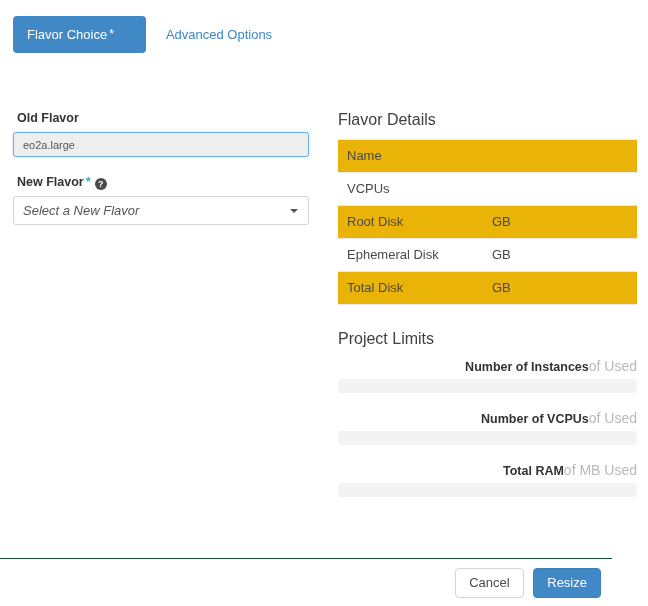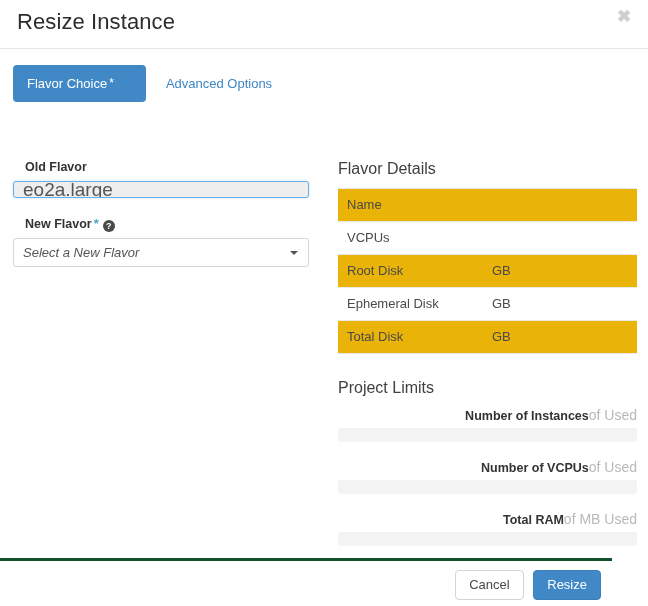--- a/index.html
+++ b/index.html
@@ -104,21 +104,21 @@
   .left-col {
     position: absolute;
     left: 13px;
     top: 110px;
     width: 296px;
   }
   .field-label {
     font-size: 12.5px;
     font-weight: bold;
     color: #333333;
-    margin: 0 0 6px 12px;
+    margin: 0 0 6px 4px;
     line-height: 16px;
   }
   .req-mark {
     color: #4ba6c9;
     font-size: 13px;
     margin-left: 2px;
     vertical-align: top;
   }
   .help-icon {
     display: inline-block;
@@ -133,26 +133,26 @@
     text-align: center;
     vertical-align: -1px;
     margin-left: 4px;
     cursor: pointer;
     font-family: "Liberation Sans", sans-serif;
   }
 
   .old-flavor-input {
     box-sizing: border-box;
     width: 296px;
-    height: 17px;
+    height: 25px;
     background: #eeeeee;
     border: 1px solid #66afe9;
     border-radius: 3px;
     padding: 0 9px;
-    font-size: 19px;
+    font-size: 11px;
     color: #555555;
     font-family: "Liberation Sans", sans-serif;
     outline: none;
     box-shadow: 0 0 3px rgba(102,175,233,0.35);
   }
 
   .field-gap { height: 17px; }
 
   .select-wrap {
     position: relative;
@@ -267,21 +267,21 @@
   }
 
   
   .modal-footer {
     position: absolute;
     left: 0;
     bottom: 0;
     width: 612px;
     height: 48px;
     box-sizing: border-box;
-    border-top: 3px solid #14532d;
+    border-top: 1px solid #14532d;
     padding: 9px 11px 0 0;
     text-align: right;
   }
   .btn {
     display: inline-block;
     font-size: 13px;
     font-family: "Liberation Sans", sans-serif;
     border-radius: 4px;
     padding: 7px 13px;
     cursor: pointer;
@@ -297,24 +297,20 @@
     border: 1px solid #3c80b9;
     color: #ffffff;
     margin-left: 6px;
   }
 </style>
 </head>
 <body>
 
 <div class="modal">
 
-  <div class="modal-header">
-    <div class="modal-title">Resize Instance</div>
-    <button class="close-btn">✖</button>
-  </div>
 
   <div class="modal-body">
 
     <div class="tabs">
       <div class="tab active">
         <span>Flavor Choice</span><span class="req-star">*</span>
       </div>
       <div class="tab inactive">
         <span>Advanced Options</span>
       </div>

